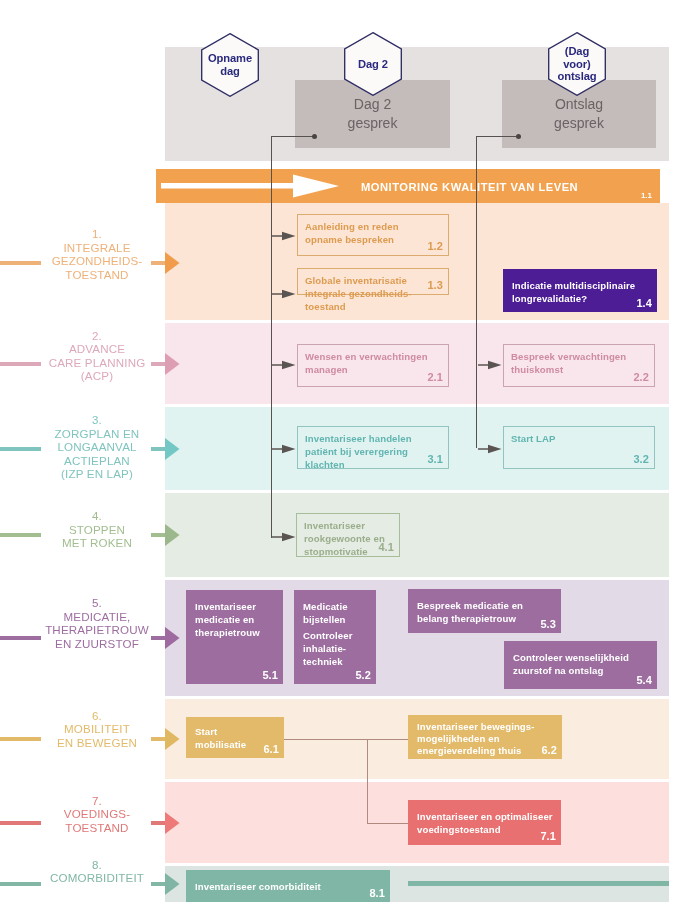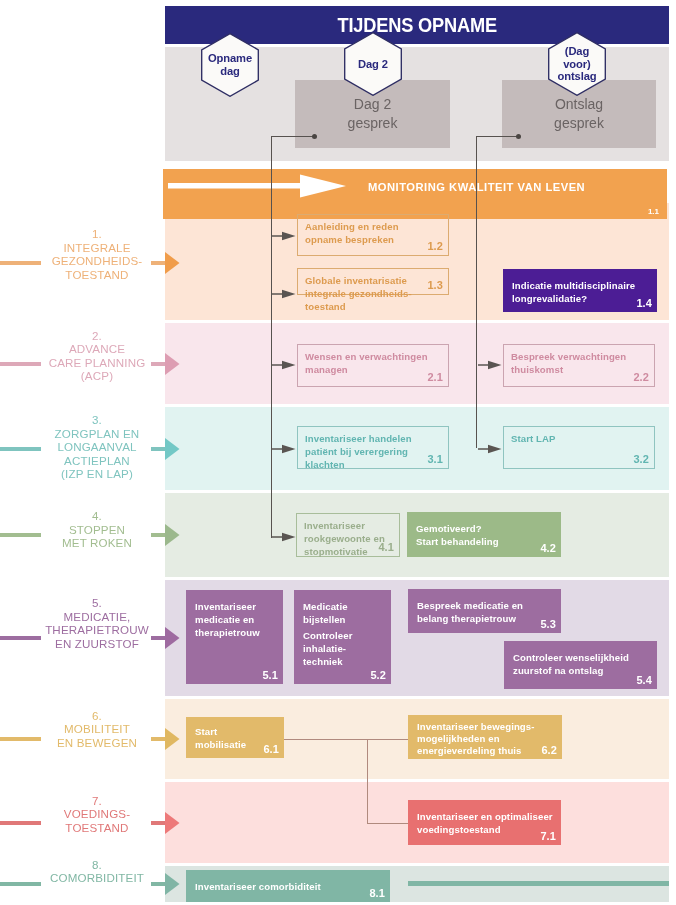--- a/index.html
+++ b/index.html
@@ -50,25 +50,20 @@
   .rowbg{position:absolute;left:165px;width:504px;}
   
   .conn{position:absolute;background:#57524f;z-index:5;}
   .cdot{position:absolute;width:5px;height:5px;border-radius:50%;background:#4a4542;z-index:5;}
 </style>
 </head>
 <body>
 
 <div id="stage">
 
-  <div class="abs" id="title-bar">
-    <div class="t">
-        <span>TIJDENS OPNAME</span>
-      </div>
-  </div>
 
   <div class="abs" id="band-gray"></div>
 
   <div class="mbox" style="left:295px;top:80px;width:155px;height:68px;">
     <div class="lbl">Dag 2<br>gesprek</div>
   </div>
   <div class="mbox" style="left:502px;top:80px;width:154px;height:68px;">
     <div class="lbl">Ontslag<br>gesprek</div>
   </div>
 
@@ -166,21 +161,21 @@
 
   <div class="rowbg" style="top:203px;height:117px;background:#fde5d6;"></div>
   <div class="rowbg" style="top:323px;height:81px;background:#f9e6ec;"></div>
   <div class="rowbg" style="top:407px;height:83px;background:#e1f3f1;"></div>
   <div class="rowbg" style="top:493px;height:84px;background:#e5ece3;"></div>
   <div class="rowbg" style="top:580px;height:116px;background:#e2dae6;"></div>
   <div class="rowbg" style="top:699px;height:80px;background:#faeddf;"></div>
   <div class="rowbg" style="top:782px;height:81px;background:#fddfdd;"></div>
   <div class="rowbg" style="top:866px;height:36px;background:#dce5e1;"></div>
 
-  <div class="abs" id="banner" style="left:163px;top:169px;width:504px;height:50px;background:#f2a24f;">
+  <div class="abs" id="banner" style="left:156px;top:169px;width:504px;height:34px;background:#f2a24f;">
     <svg class="abs" style="left:5px;top:5px;" width="180" height="24" viewBox="0 0 180 24">
       <path d="M0 9 L132 9 L132 0.6 L178 12 L132 23.4 L132 14.6 L0 14.6 Z" fill="#ffffff"></path>
     </svg>
     <div class="abs" style="left:205px;top:12px;color:#ffffff;font-size:11.2px;font-weight:700;letter-spacing:.5px;">MONITORING KWALITEIT VAN LEVEN</div>
     <div class="abs" style="right:8px;bottom:3px;color:#ffffff;font-size:8px;font-weight:700;">1.1</div>
   </div>
 
   <svg class="abs" style="left:272px;top:229.5px;z-index:6;" width="24" height="12" viewBox="0 0 24 12">
     <path d="M0 5.3 L10 5.3 L10 1.8 L23.5 6 L10 10.2 L10 6.7 L0 6.7 Z" fill="#5a5552"></path>
   </svg>
@@ -234,29 +229,25 @@
     <div class="bn" style="color:#61b5b1;">3.1</div>
   </div>
   <div class="bx out" style="left:503px;top:426px;width:152px;height:43px;border-color:#8fc4c0;background:transparent;text-decoration:underline;">
     <div class="bt" style="color:#61b5b1;">Start LAP</div>
     <div class="bn" style="color:#61b5b1;">3.2</div>
   </div>
   <div class="bx out" style="left:296px;top:513px;width:104px;height:44px;border-color:#a8bd9a;background:transparent;">
     <div class="bt" style="color:#9aae8c;">Inventariseer<br>rookgewoonte en<br>stopmotivatie</div>
     <div class="bn" style="color:#9aae8c;">4.1</div>
   </div>
-  <div class="bx" style="left:407px;top:512px;width:154px;height:45px;background:#9cba88;">
-    <div class="bt" style="color:#ffffff;">Gemotiveerd?<br>Start behandeling</div>
-    <div class="bn" style="color:#ffffff;">4.2</div>
-  </div>
   <div class="bx" style="left:186px;top:590px;width:97px;height:94px;background:#9d6da0;">
     <div class="bt" style="color:#ffffff;">Inventariseer<br>medicatie en<br>therapietrouw</div>
     <div class="bn" style="color:#ffffff;">5.1</div>
   </div>
-  <div class="bx" style="left:294px;top:590px;width:97px;height:94px;background:#9d6da0;">
+  <div class="bx" style="left:294px;top:590px;width:82px;height:94px;background:#9d6da0;">
     <div class="bt" style="color:#ffffff;">Medicatie<br>bijstellen<span class="pgap"></span>Controleer<br>inhalatie-<br>techniek</div>
     <div class="bn" style="color:#ffffff;">5.2</div>
   </div>
   <div class="bx" style="left:408px;top:589px;width:153px;height:44px;background:#9d6da0;">
     <div class="bt" style="color:#ffffff;">Bespreek medicatie en<br>belang therapietrouw</div>
     <div class="bn" style="color:#ffffff;">5.3</div>
   </div>
   <div class="bx" style="left:504px;top:641px;width:153px;height:48px;background:#9d6da0;">
     <div class="bt" style="color:#ffffff;">Controleer wenselijkheid<br>zuurstof na ontslag</div>
     <div class="bn" style="color:#ffffff;">5.4</div>

